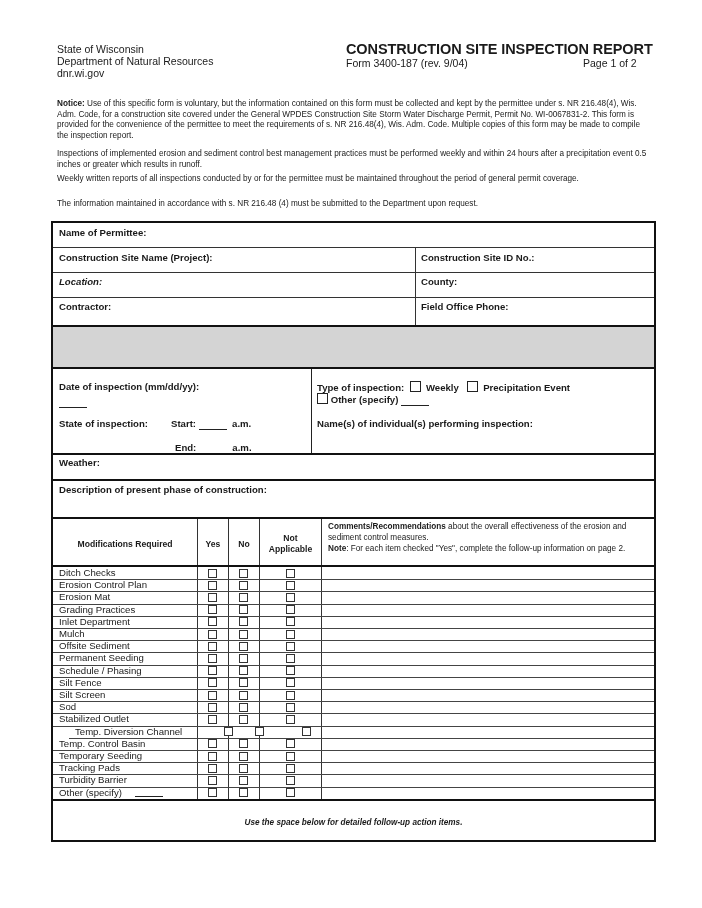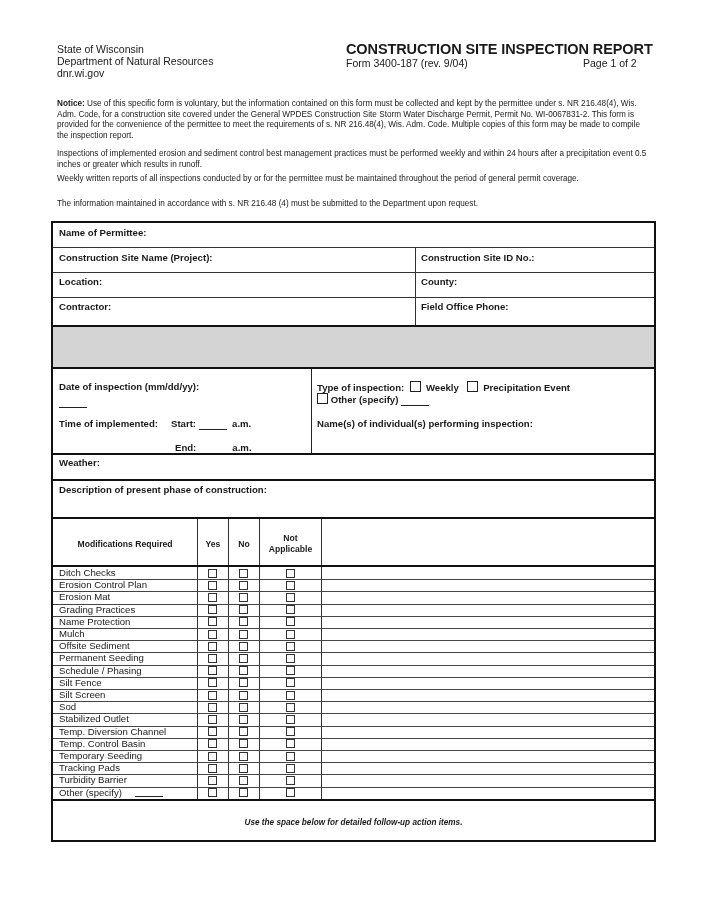--- a/index.html
+++ b/index.html
@@ -51,41 +51,41 @@
   <div class="lbl" style="left:6px; top:4px;">Name of Permittee:</div>
   <div class="abs" style="left:0; right:0; top:0; height:24px;"></div>
   <div class="hline" style="top:24px;"></div>
 
   <div class="lbl" style="left:6px; top:29px;">Construction Site Name (Project):</div>
   <div class="abs" style="left:0; width:362px; top:25px; height:24px;"></div>
   <div class="lbl" style="left:368px; top:29px;">Construction Site ID No.:</div>
   <div class="abs" style="left:363px; right:0; top:25px; height:24px;"></div>
   <div class="hline" style="top:49px;"></div>
 
-  <div class="lbl" style="left:6px; top:53px;">Location:</div>
+  <div class="lbl" style="left:6px; top:53px;font-style:italic;">Location:</div>
   <div class="abs" style="left:0; width:362px; top:50px; height:24px;"></div>
   <div class="lbl" style="left:368px; top:53px;">County:</div>
   <div class="abs" style="left:363px; right:0; top:50px; height:24px;"></div>
   <div class="hline" style="top:74px;"></div>
 
   <div class="lbl" style="left:6px; top:78px;">Contractor:</div>
   <div class="abs" style="left:0; width:362px; top:75px; height:28px;"></div>
   <div class="lbl" style="left:368px; top:78px;">Field Office Phone:</div>
   <div class="abs" style="left:363px; right:0; top:75px; height:28px;"></div>
   <div class="vline" style="left:362px; top:24px; height:80px;"></div>
   <div class="hline thick" style="top:102px;"></div>
 
   <div class="note-band"></div>
   <div class="hline thick" style="top:144px;"></div>
 
   <div class="vline" style="left:258px; top:146px; height:85px; border-left:1.5px solid #222;"></div>
   <div class="lbl" style="left:6px; top:158px;">Date of inspection (mm/dd/yy):</div>
   <div class="abs" style="left:6px; top:171px;"><span class="blank" style="width:28px; height:9px;"></span></div>
 
-  <div class="lbl" style="left:6px; top:195px;">Time of implemented:</div>
+  <div class="lbl" style="left:6px; top:195px;">State of inspection:</div>
   <div class="lbl" style="left:118px; top:195px;">
     <span>Start:</span>
     <span class="blank" style="width:28px;">&nbsp;</span>
     &nbsp;<span>a.m.</span>
   </div>
   <div class="lbl" style="left:122px; top:219px;">
     <span>End:</span>
     <span class="blank" style="width:28px;">&nbsp;</span>
     &nbsp;<span>a.m.</span>
   </div>
@@ -119,20 +119,24 @@
   <div class="vline" style="left:206px; top:296px; height:280px;"></div>
   <div class="vline" style="left:268px; top:296px; height:280px;"></div>
 
   <div class="th" style="left:0; width:144px; top:316px;">Modifications Required</div>
   <div class="th" style="left:145px; width:30px; top:316px;">Yes</div>
   <div class="th" style="left:176px; width:30px; top:316px;">No</div>
   <div class="th" style="left:207px; width:61px; top:310px;">
     <div>Not</div>
     <div>Applicable</div>
   </div>
+  <div class="comments-hdr">
+    <b>Comments/Recommendations</b><span> about the overall effectiveness of the erosion and sediment control measures.</span><br>
+    <b>Note</b><span>: For each item checked "Yes", complete the follow-up information on page 2.</span>
+  </div>
   <div class="hline thick" style="top:342px;"></div>
 
   <div id="rows">
       <div class="abs" style="left: 0px; right: 0px; top: 344px; height: 12.2px;">
         <div class="row-lbl" style="top: 0px; line-height: 12.2px;">Ditch Checks</div>
         <div class="rowcb" style="left: 155px; top: 1.5px;"></div>
         <div class="rowcb" style="left: 186px; top: 1.5px;"></div>
         <div class="rowcb" style="left: 233px; top: 1.5px;"></div>
         <div class="hline" style="top: 12.2px; border-top: 1px solid rgb(68, 68, 68);"></div>
       </div>
@@ -151,21 +155,21 @@
         <div class="hline" style="top: 12.2px; border-top: 1px solid rgb(68, 68, 68);"></div>
       </div>
       <div class="abs" style="left: 0px; right: 0px; top: 380.6px; height: 12.2px;">
         <div class="row-lbl" style="top: 0px; line-height: 12.2px;">Grading Practices</div>
         <div class="rowcb" style="left: 155px; top: 1.5px;"></div>
         <div class="rowcb" style="left: 186px; top: 1.5px;"></div>
         <div class="rowcb" style="left: 233px; top: 1.5px;"></div>
         <div class="hline" style="top: 12.2px; border-top: 1px solid rgb(68, 68, 68);"></div>
       </div>
       <div class="abs" style="left: 0px; right: 0px; top: 392.8px; height: 12.2px;">
-        <div class="row-lbl" style="top: 0px; line-height: 12.2px;">Name Protection</div>
+        <div class="row-lbl" style="top: 0px; line-height: 12.2px;">Inlet Department</div>
         <div class="rowcb" style="left: 155px; top: 1.5px;"></div>
         <div class="rowcb" style="left: 186px; top: 1.5px;"></div>
         <div class="rowcb" style="left: 233px; top: 1.5px;"></div>
         <div class="hline" style="top: 12.2px; border-top: 1px solid rgb(68, 68, 68);"></div>
       </div>
       <div class="abs" style="left: 0px; right: 0px; top: 405px; height: 12.2px;">
         <div class="row-lbl" style="top: 0px; line-height: 12.2px;">Mulch</div>
         <div class="rowcb" style="left: 155px; top: 1.5px;"></div>
         <div class="rowcb" style="left: 186px; top: 1.5px;"></div>
         <div class="rowcb" style="left: 233px; top: 1.5px;"></div>
@@ -213,21 +217,21 @@
         <div class="rowcb" style="left: 233px; top: 1.5px;"></div>
         <div class="hline" style="top: 12.2px; border-top: 1px solid rgb(68, 68, 68);"></div>
       </div>
       <div class="abs" style="left: 0px; right: 0px; top: 490.4px; height: 12.2px; padding-left: 40px;">
         <div class="row-lbl" style="top: 0px; line-height: 12.2px;">Stabilized Outlet</div>
         <div class="rowcb" style="left: 155px; top: 1.5px;"></div>
         <div class="rowcb" style="left: 186px; top: 1.5px;"></div>
         <div class="rowcb" style="left: 233px; top: 1.5px;"></div>
         <div class="hline" style="top: 12.2px; border-top: 1px solid rgb(68, 68, 68);"></div>
       </div>
-      <div class="abs" style="left: 0px; right: 0px; top: 502.6px; height: 12.2px;">
+      <div class="abs" style="left: 16px; right: 0px; top: 502.6px; height: 12.2px;">
         <div class="row-lbl" style="top: 0px; line-height: 12.2px;">Temp. Diversion Channel</div>
         <div class="rowcb" style="left: 155px; top: 1.5px;"></div>
         <div class="rowcb" style="left: 186px; top: 1.5px;"></div>
         <div class="rowcb" style="left: 233px; top: 1.5px;"></div>
         <div class="hline" style="top: 12.2px; border-top: 1px solid rgb(68, 68, 68);"></div>
       </div>
       <div class="abs" style="left: 0px; right: 0px; top: 514.8px; height: 12.2px;">
         <div class="row-lbl" style="top: 0px; line-height: 12.2px;">Temp. Control Basin</div>
         <div class="rowcb" style="left: 155px; top: 1.5px;"></div>
         <div class="rowcb" style="left: 186px; top: 1.5px;"></div>

